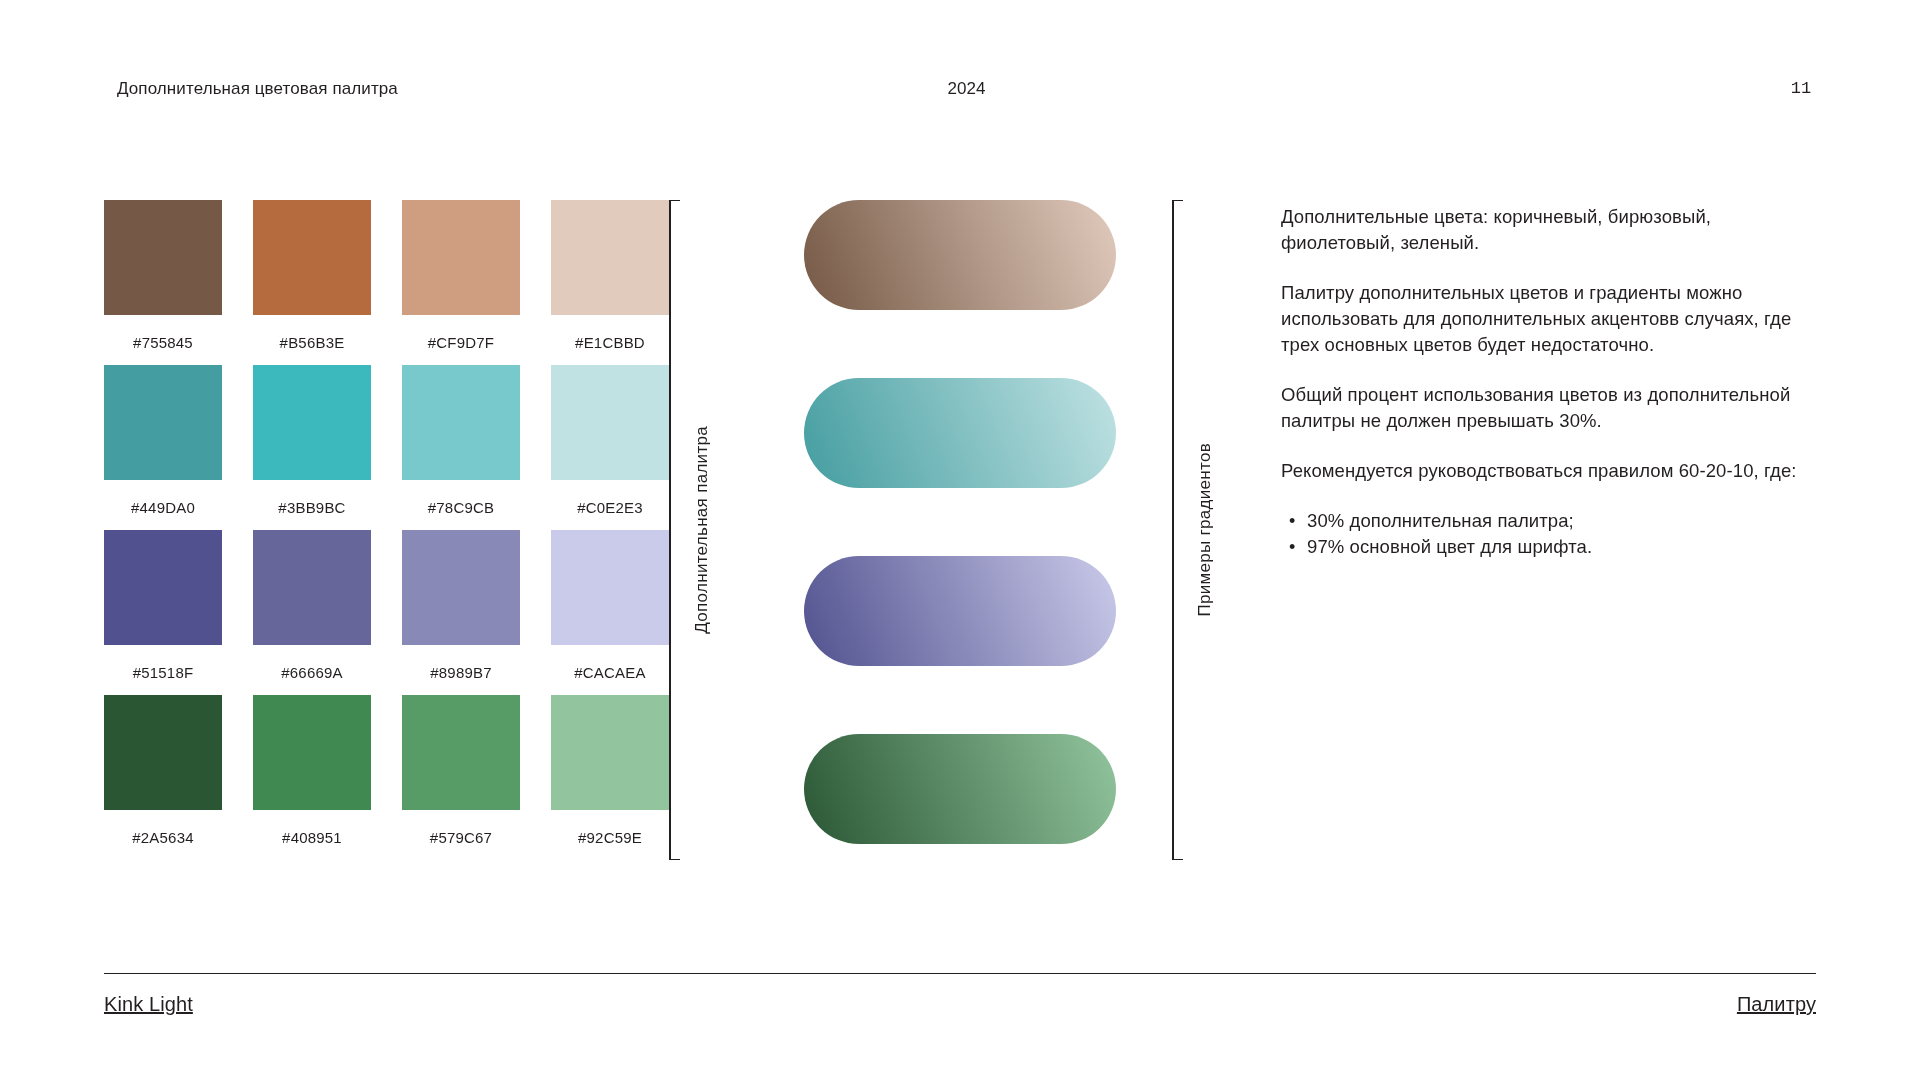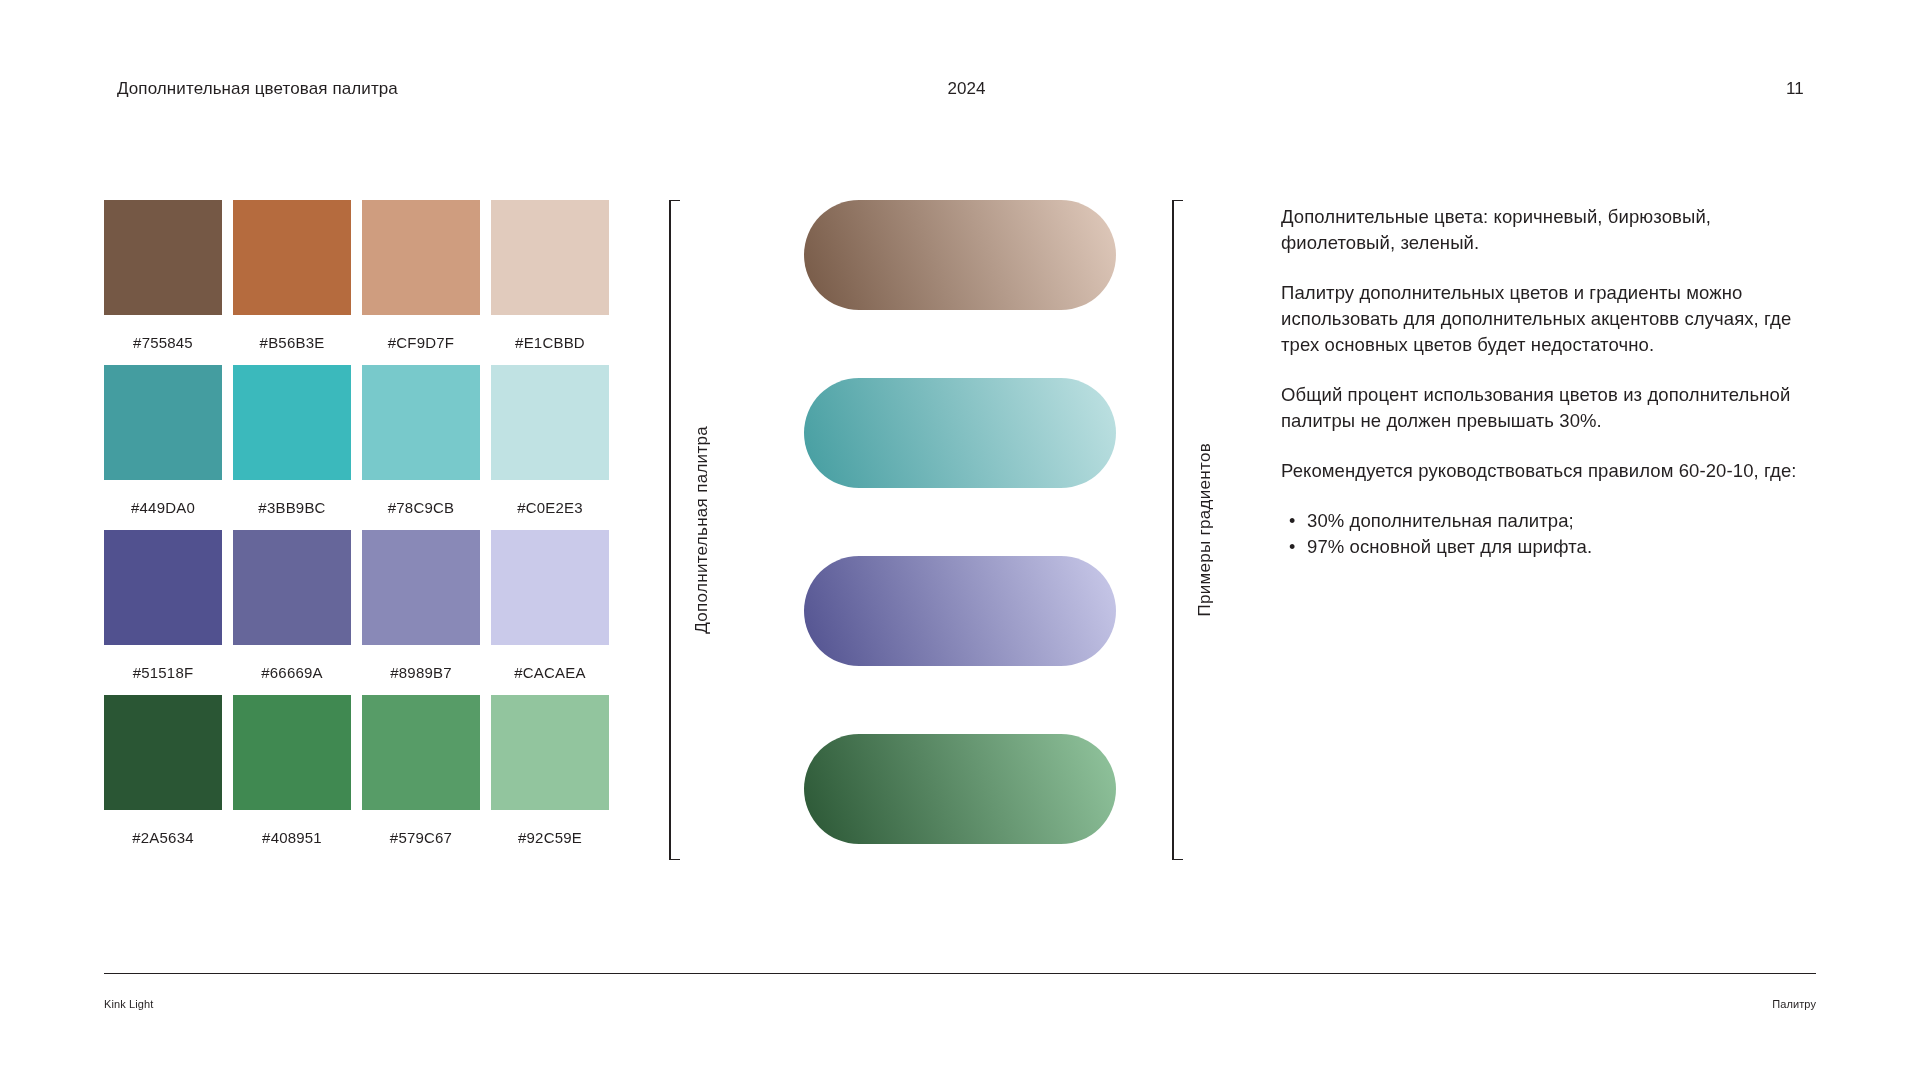--- a/index.html
+++ b/index.html
@@ -43,41 +43,41 @@
     line-height: 22px;
     color: #231f20;
     letter-spacing: 0.1px;
     white-space: nowrap;
   }
   .header-center {
     position: absolute;
     left: 50%;
     transform: translateX(-50%);
   }
-  .header-right { min-width: 30px; text-align: left; }
+  .header-right { min-width: 30px; text-align: center; font-family: Liberation Mono, monospace; }
 
   
   .content {
     position: absolute;
     top: 200px;
     left: 104px;
     right: 104px;
     height: 670px;
   }
 
   
   .swatch-grid {
     position: absolute;
     left: 0;
     top: 0;
     width: 520px;
   }
   .swatch-row {
     display: flex;
-    gap: 11px;
+    gap: 31px;
     margin-bottom: 13px;
   }
   .swatch-cell {
     width: 118px;
     display: flex;
     flex-direction: column;
     align-items: center;
   }
   .swatch-chip {
     width: 118px;
@@ -206,25 +206,26 @@
     left: 104px;
     right: 104px;
     top: 990px;
     height: 28px;
     display: flex;
     align-items: center;
     justify-content: space-between;
   }
   .footer-left,
   .footer-right {
-    font-size: 11px;
+    font-size: 20px;
     line-height: 22px;
     color: #231f20;
     letter-spacing: 0.1px;
     white-space: nowrap;
+    text-decoration: underline;
   }
 </style>
 </head>
 <body>
 
 <div class="page">
 
   <div class="header">
     <div class="header-left">Дополнительная цветовая палитра</div>
     <div class="header-center">2024</div>

